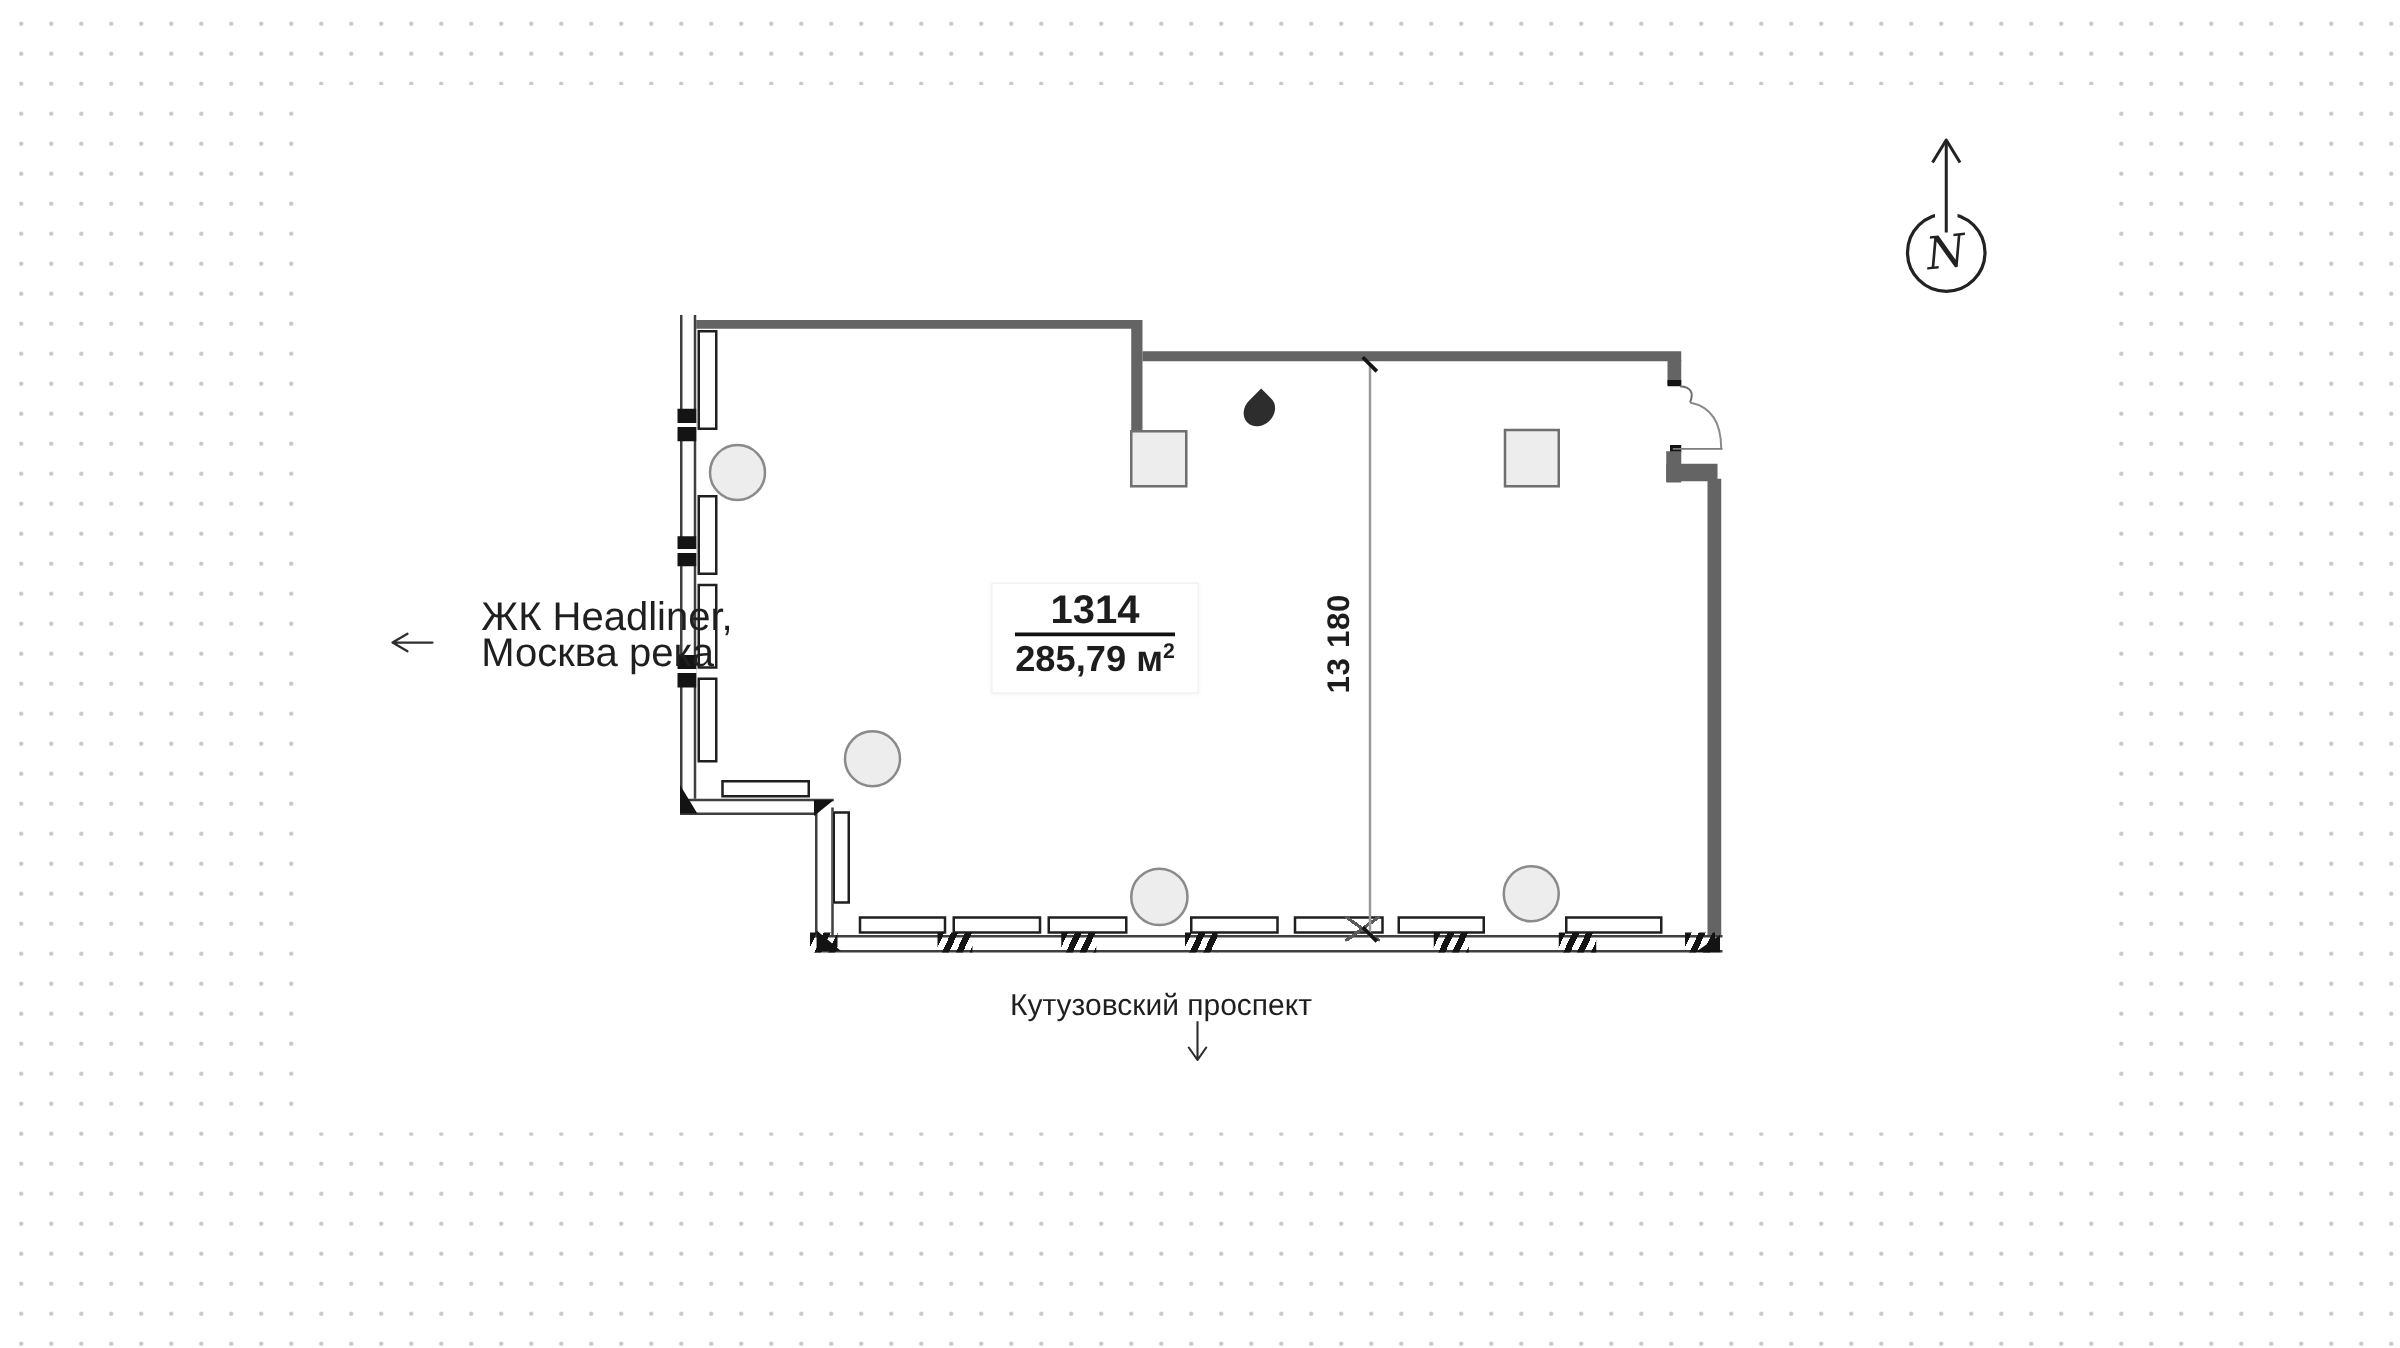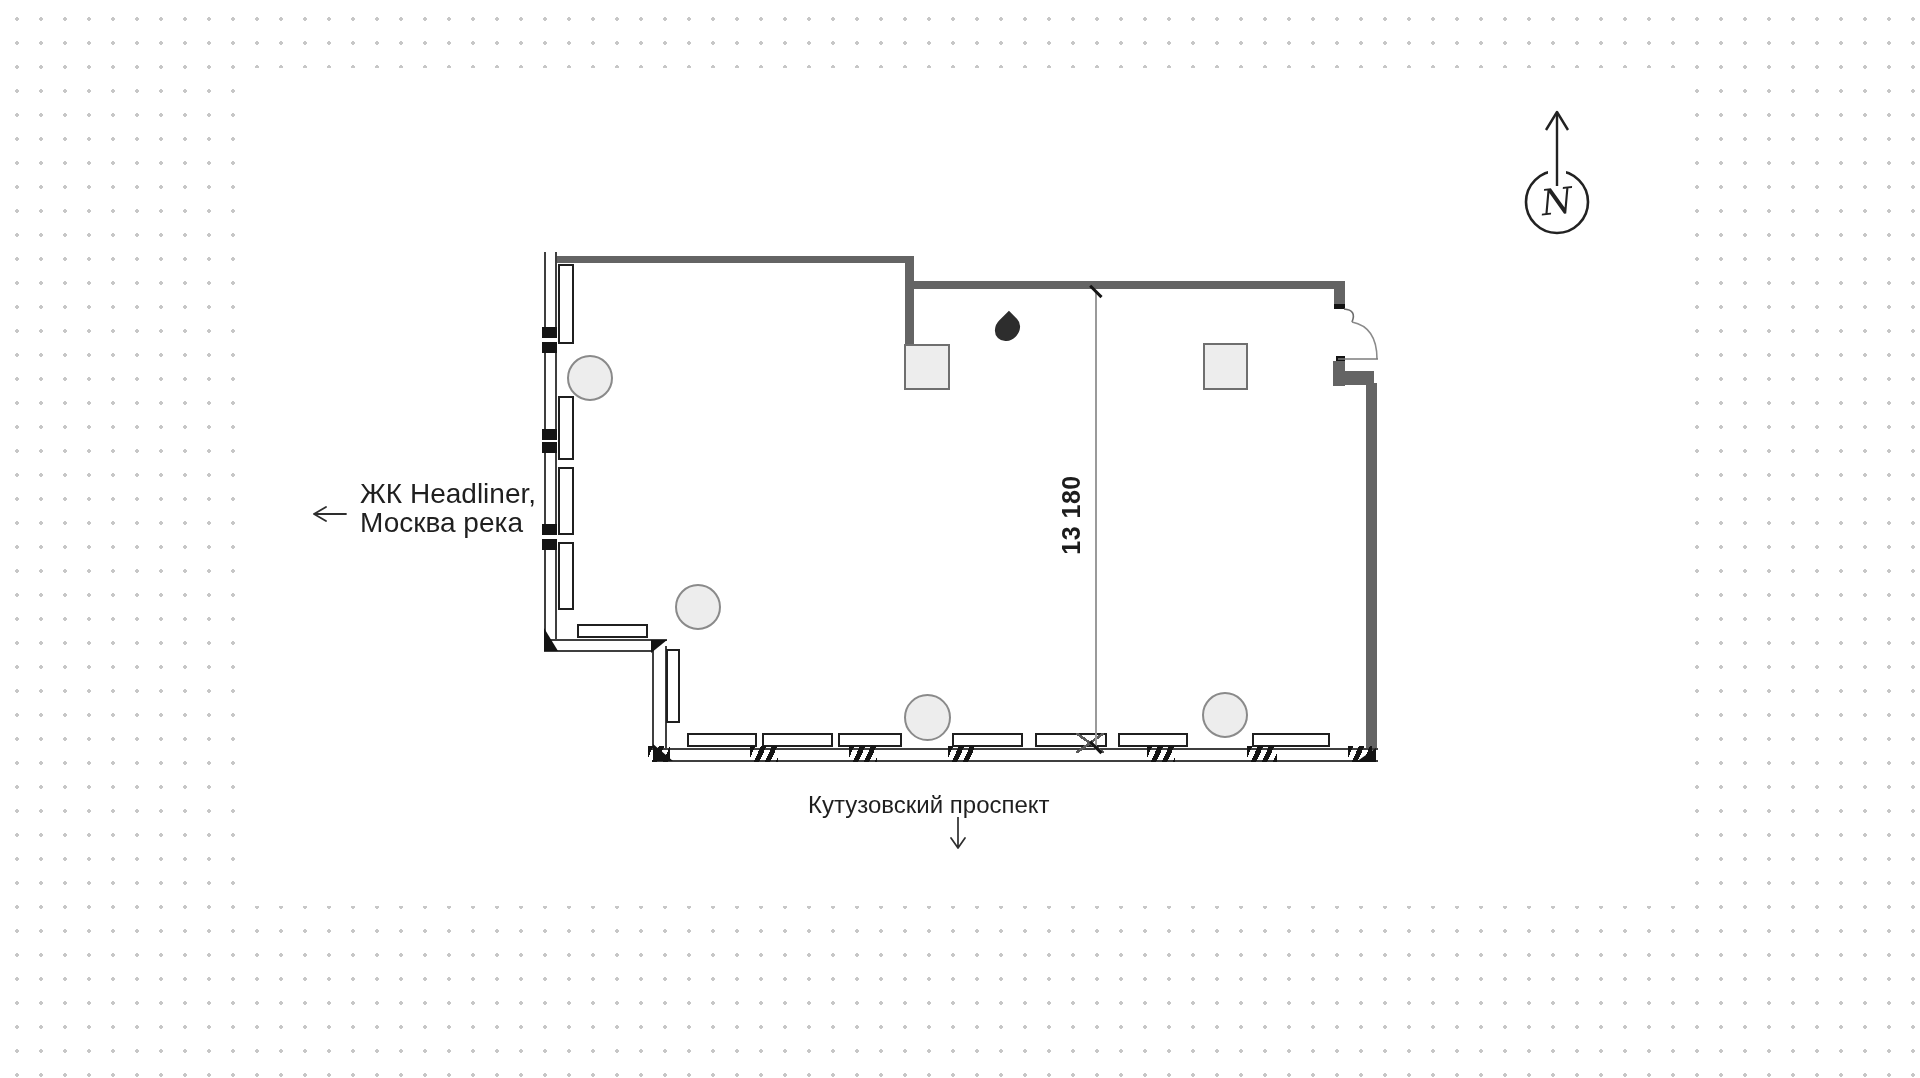--- a/index.html
+++ b/index.html
@@ -40,21 +40,21 @@
            text-align:center;font-size:25px;font-weight:700;letter-spacing:.5px;color:#1c1c1c;
            transform:rotate(-90deg);}
   
   .card{position:absolute;left:793px;top:466px;width:166px;height:89px;background:#fff;
         border:1px solid #efefef;box-shadow:0 1px 4px rgba(0,0,0,.05);text-align:center;box-sizing:border-box;}
   .card .num{font-size:32px;font-weight:700;letter-spacing:0;line-height:34px;margin-top:3px;}
   .card .rule{width:128px;height:3px;background:#111;margin:2px auto 3px auto;}
   .card .area{font-size:29px;font-weight:700;line-height:32px;}
   .card sup{font-size:17px;vertical-align:super;line-height:0;}
   
-  .lblwest{position:absolute;left:360px;top:479px;font-size:28px;line-height:29px;color:#1f1f1f;}
+  .lblwest{position:absolute;left:385px;top:479px;font-size:32px;line-height:29px;color:#1f1f1f;}
   .lblsouth{position:absolute;left:808px;top:791px;width:300px;text-align:left;font-size:24px;color:#1f1f1f;}
   svg{display:block;}
   .nfont{font-family:"DejaVu Serif","Liberation Serif",serif;font-style:italic;}
 </style>
 </head>
 <body>
 
 <div class="stage">
   <div class="dots"></div>
   <div class="mask"></div>
@@ -124,20 +124,25 @@
     <div class="colr" style="left:904px;top:694px;width:47px;height:47px;"></div>
     <div class="colr" style="left:1202px;top:692px;width:46px;height:46px;"></div>
 
     <div class="drop"></div>
 
     <div class="dimline"></div>
     <div class="dimtick" style="left:1088px;top:290px;"></div>
     <div class="dimtick" style="left:1088px;top:746px;"></div>
     <div class="dimtext">13 180</div>
 
+    <div class="card">
+      <div class="num">1314</div>
+      <div class="rule"></div>
+      <div class="area"><span>285,79</span>&nbsp;<span>м</span><sup>2</sup></div>
+    </div>
   </div>
 
   <svg class="abs" style="left:310px;top:504px;" width="40" height="20" viewBox="0 0 40 20">
     <path d="M36 10 H5 M16 3 L4 10 M16 17 L4 10" fill="none" stroke="#2e2e2e" stroke-width="1.8" stroke-linecap="round"></path>
   </svg>
   <div class="lblwest">
     <div>ЖК Headliner,</div>
     <div>Москва река</div>
   </div>
 

